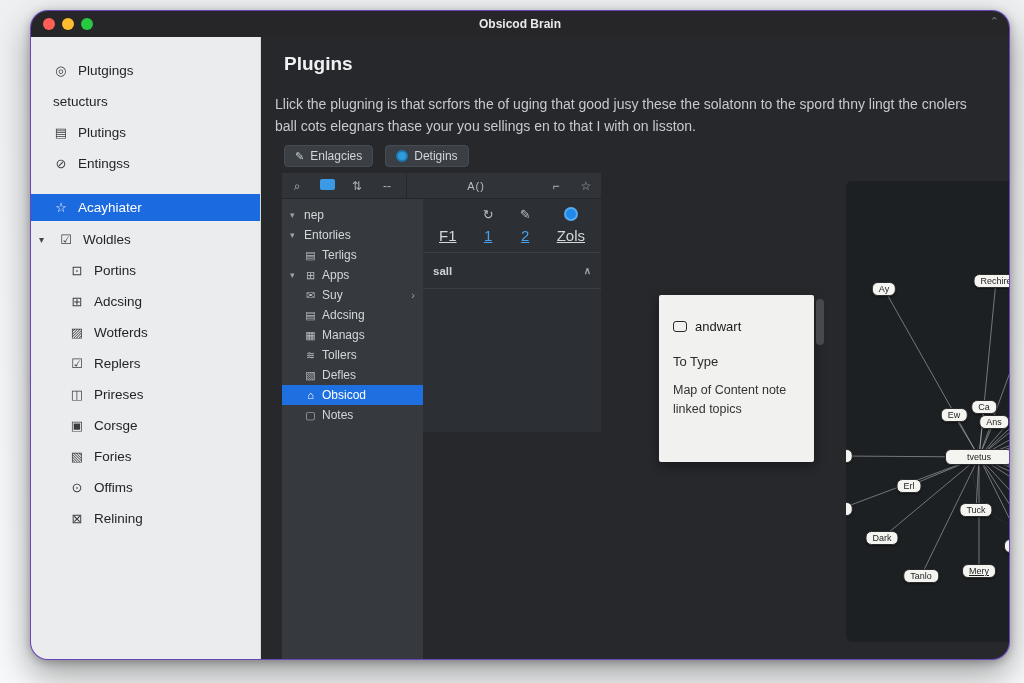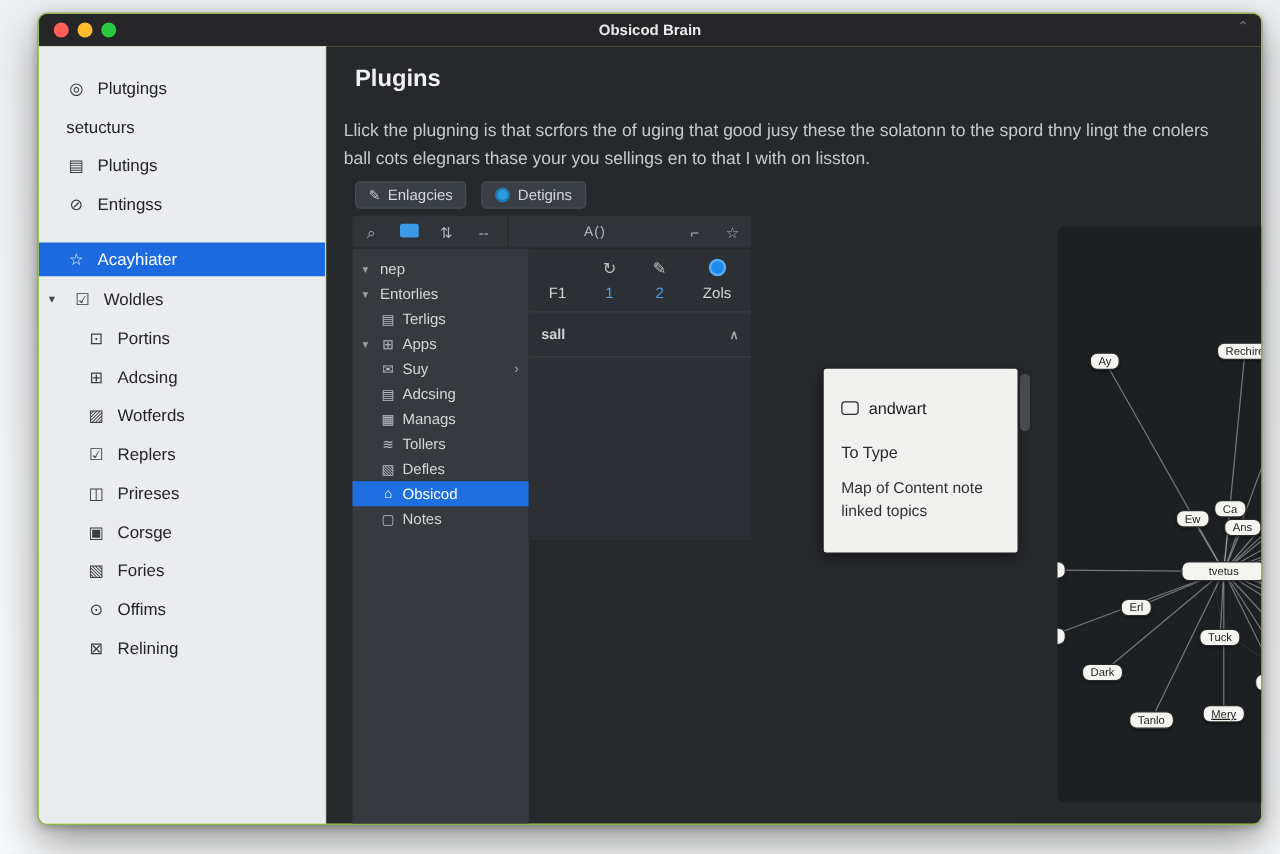--- a/index.html
+++ b/index.html
@@ -1,20 +1,20 @@
 <!DOCTYPE html>
 <html><head>
 <meta charset="utf-8">
 <style>
   * { margin:0; padding:0; box-sizing:border-box; }
   html,body { width:1024px; height:683px; overflow:hidden;
     font-family:"Liberation Sans", sans-serif;
     background:linear-gradient(#eef0f2, #f8f9fa); }
   .window { position:absolute; left:30px; top:10px; width:980px; height:650px;
-    border-radius:8px; overflow:hidden; background:#bef264;
+    border-radius:18px; overflow:hidden; background:#8b5cf6;
     box-shadow:0 14px 34px rgba(0,0,0,.38), 0 2px 8px rgba(0,0,0,.25);
     border:1px solid rgba(0,0,0,.25); }
   
   .titlebar { position:absolute; left:0; top:0; right:0; height:26px; background:#262629;
     display:flex; align-items:center; justify-content:center; }
   .traffic { position:absolute; left:12px; top:7px; display:flex; gap:7px; }
   .light { width:12px; height:12px; border-radius:50%; }
   .light.red{ background:#ff5f57; } .light.yellow{ background:#febc2e; } .light.green{ background:#28c840; }
   .title { color:#e9eaeb; font-size:12px; font-weight:bold; }
   .tb-right { position:absolute; right:10px; top:4px; color:#9a9b9d; font-size:11px; opacity:.7; }
@@ -55,30 +55,30 @@
   .tree-row .g { font-size:11px; color:#b9bdc2; width:13px; text-align:center; }
   .tree-row.indent { padding-left:22px; }
   .tree-row.sel { background:#1e6fe0; color:#fff; }
   .tree-row.sel .g { color:#fff; }
   .tree-row .trail { margin-left:auto; margin-right:8px; color:#9da1a6; font-size:11px; }
   
   .inspector { position:absolute; left:162px; top:162px; width:178px; height:233px; background:#2c2f33; }
   .insp-tabs { display:flex; justify-content:space-between; padding:8px 16px 0 16px; }
   .insp-col { display:flex; flex-direction:column; align-items:center; gap:4px; cursor:pointer; }
   .insp-col .ic { font-size:13px; color:#b9bdc2; height:16px; }
-  .insp-col .lb { font-size:12px; color:#d4d7da; }
+  .insp-col .lb { font-size:15px; color:#d4d7da;text-decoration:underline; }
   .insp-col .lb.accent { color:#4aa3f0; }
   .blue-badge { width:14px; height:14px; border-radius:50%; background:#1f8aea; display:inline-block;
     border:2px solid #55abf2; }
   .section-row { display:flex; justify-content:space-between; align-items:center; margin-top:8px;
     padding:0 10px; height:37px; border-top:1px solid #3a3d42; border-bottom:1px solid #3a3d42;
     color:#cfd2d6; font-size:11.5px; cursor:pointer;font-weight:bold; }
   .section-row .chev { color:#9da1a6; font-size:10px; }
   
-  .popup { position:absolute; left:398px; top:258px; width:155px; height:147px; background:#f1f1ef;
+  .popup { position:absolute; left:398px; top:258px; width:155px; height:167px; background:#f1f1ef;
     border-radius:2px; box-shadow:0 4px 12px rgba(0,0,0,.4); padding:24px 12px 0 14px; }
   .pop-title { display:flex; align-items:center; gap:8px; font-size:13px; color:#1a1a1a; cursor:pointer; }
   .bubble { width:14px; height:11px; border:1.5px solid #2a2a2a; border-radius:3px; display:inline-block; }
   .pop-line1 { margin-top:20px; font-size:13px; color:#2b2b2b; }
   .pop-line2 { margin-top:12px; font-size:12.5px; color:#333; line-height:19px; }
   .pop-scroll { position:absolute; left:555px; top:262px; width:8px; height:46px; background:#46494e; border-radius:4px; }
   
   .graph { position:absolute; left:585px; top:144px; width:390px; height:461px; background:#1d2023;
     border-radius:6px; overflow:hidden; }
   .graph svg { position:absolute; left:0; top:0; }

